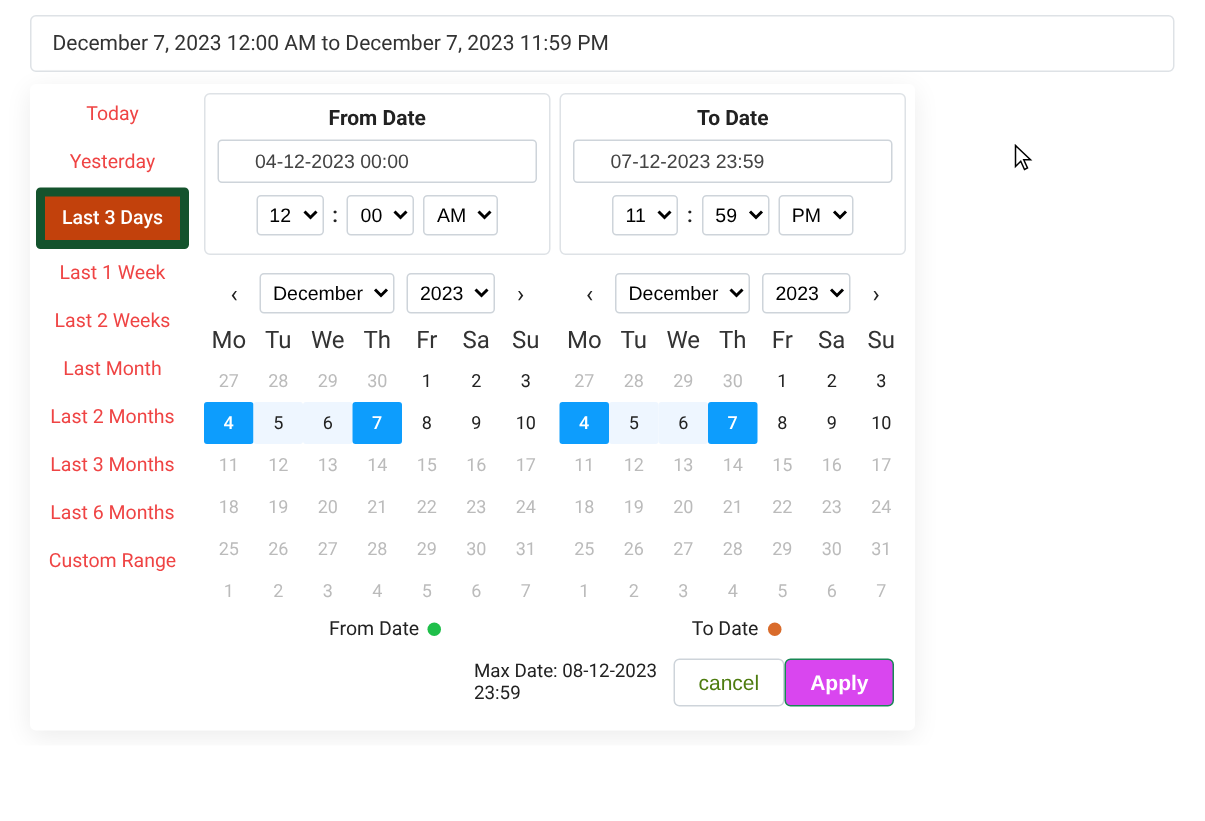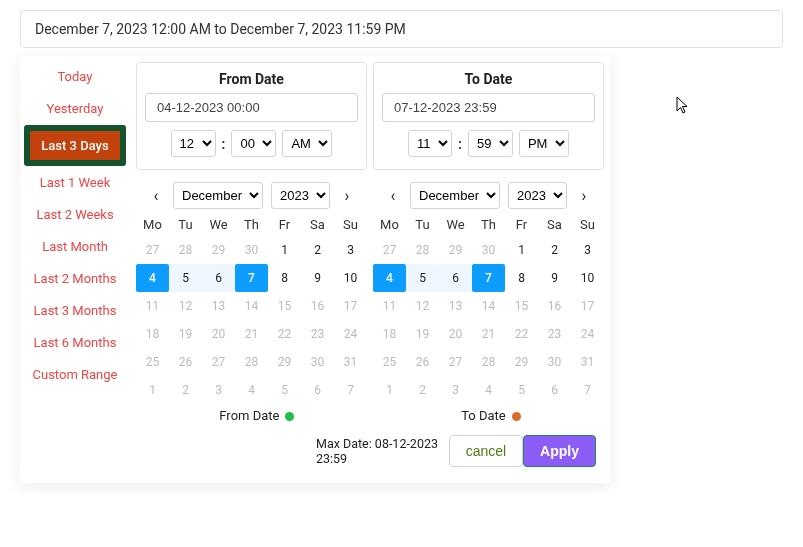--- a/index.html
+++ b/index.html
@@ -24,52 +24,52 @@
   .preset.active {
     background: #c2410c; color: #fff; border: 6px solid #14532d; font-weight: 500;
   }
   .main { flex: 1; padding: 6px 6px 10px 6px; }
   .panes { display: flex; gap: 6px; }
   .pane {
     flex: 1; border: 1px solid #dee2e6; border-radius: 4px; padding: 8px 8px 12px 8px;
   }
   .pane h4 { text-align: center; font-size: 14px; font-weight: 700; margin-bottom: 6px; }
   .dt-input {
-    width: 100%; border: 1px solid #ced4da; border-radius: 3px; padding: 6px 11px;
+    width: 100%; border: 1px solid #ced4da; border-radius: 3px; padding: 6px 24px;
     font-size: 13px; color: #444;
   }
   .time-row {
     display: flex; justify-content: center; align-items: center; gap: 6px; margin-top: 8px;
   }
   select.small {
     border: 1px solid #ced4da; border-radius: 3px; padding: 4px 4px; font-size: 13px;
     background: #fff;
   }
   .colon { font-weight: 600; }
   .months { display: flex; gap: 6px; margin-top: 6px; }
   .month { flex: 1; }
   .month-head { display: flex; align-items: center; justify-content: center; gap: 8px; margin: 6px 0 4px 0; }
   .chev { width: 18px; text-align: center; font-size: 16px; cursor: pointer; user-select: none; }
   .grid { display: grid; grid-template-columns: repeat(7, 1fr); text-align: center; }
-  .dow { font-size: 13px; color: #333; padding: 4px 0; }
+  .dow { font-size: 16px; color: #333; padding: 4px 0; }
   .cell {
     font-size: 12px; padding: 7px 0; color: #bbb; border-radius: 2px;
   }
   .cell.cur { color: #222; }
   .cell.sel { background: #0d9dfd; color: #fff; font-weight: 500; }
   .cell.range { background: #eef6ff; color: #222; }
   .legend { display: flex; justify-content: space-around; margin-top: 4px; font-size: 13px; }
   .dot { display:inline-block; width: 9px; height: 9px; border-radius: 50%; margin-left: 6px; vertical-align: middle;}
   .dot.g { background: #1fbf4a; }
   .dot.o { background: #d96b2b; }
   .footer { display: flex; justify-content: flex-end; align-items: center; margin-top: 12px; padding: 0 8px 6px 0;}
   .maxd { font-size: 12.5px; color: #222; margin-right: auto; padding-left: 180px;}
   .btn { padding: 7px 16px; border-radius: 4px; font-size: 14px; cursor: pointer; }
   .btn.cancel { background: #fff; border: 1px solid #ced4da; color: #4d7c0f; }
-  .btn.apply { background: #8b5cf6; border: 1px solid #198754; color: #fff; font-weight: 600; }
+  .btn.apply { background: #d946ef; border: 1px solid #198754; color: #fff; font-weight: 600; }
   .cursor { position: absolute; left: 676px; top: 96px; font-size: 16px; pointer-events:none;}
 </style>
 </head>
 <body>
 
 <div class="wrap">
   <div class="topbar">December 7, 2023 12:00 AM to December 7, 2023 11:59 PM</div>
 
   <div class="picker">
     <div class="presets" id="presets">

